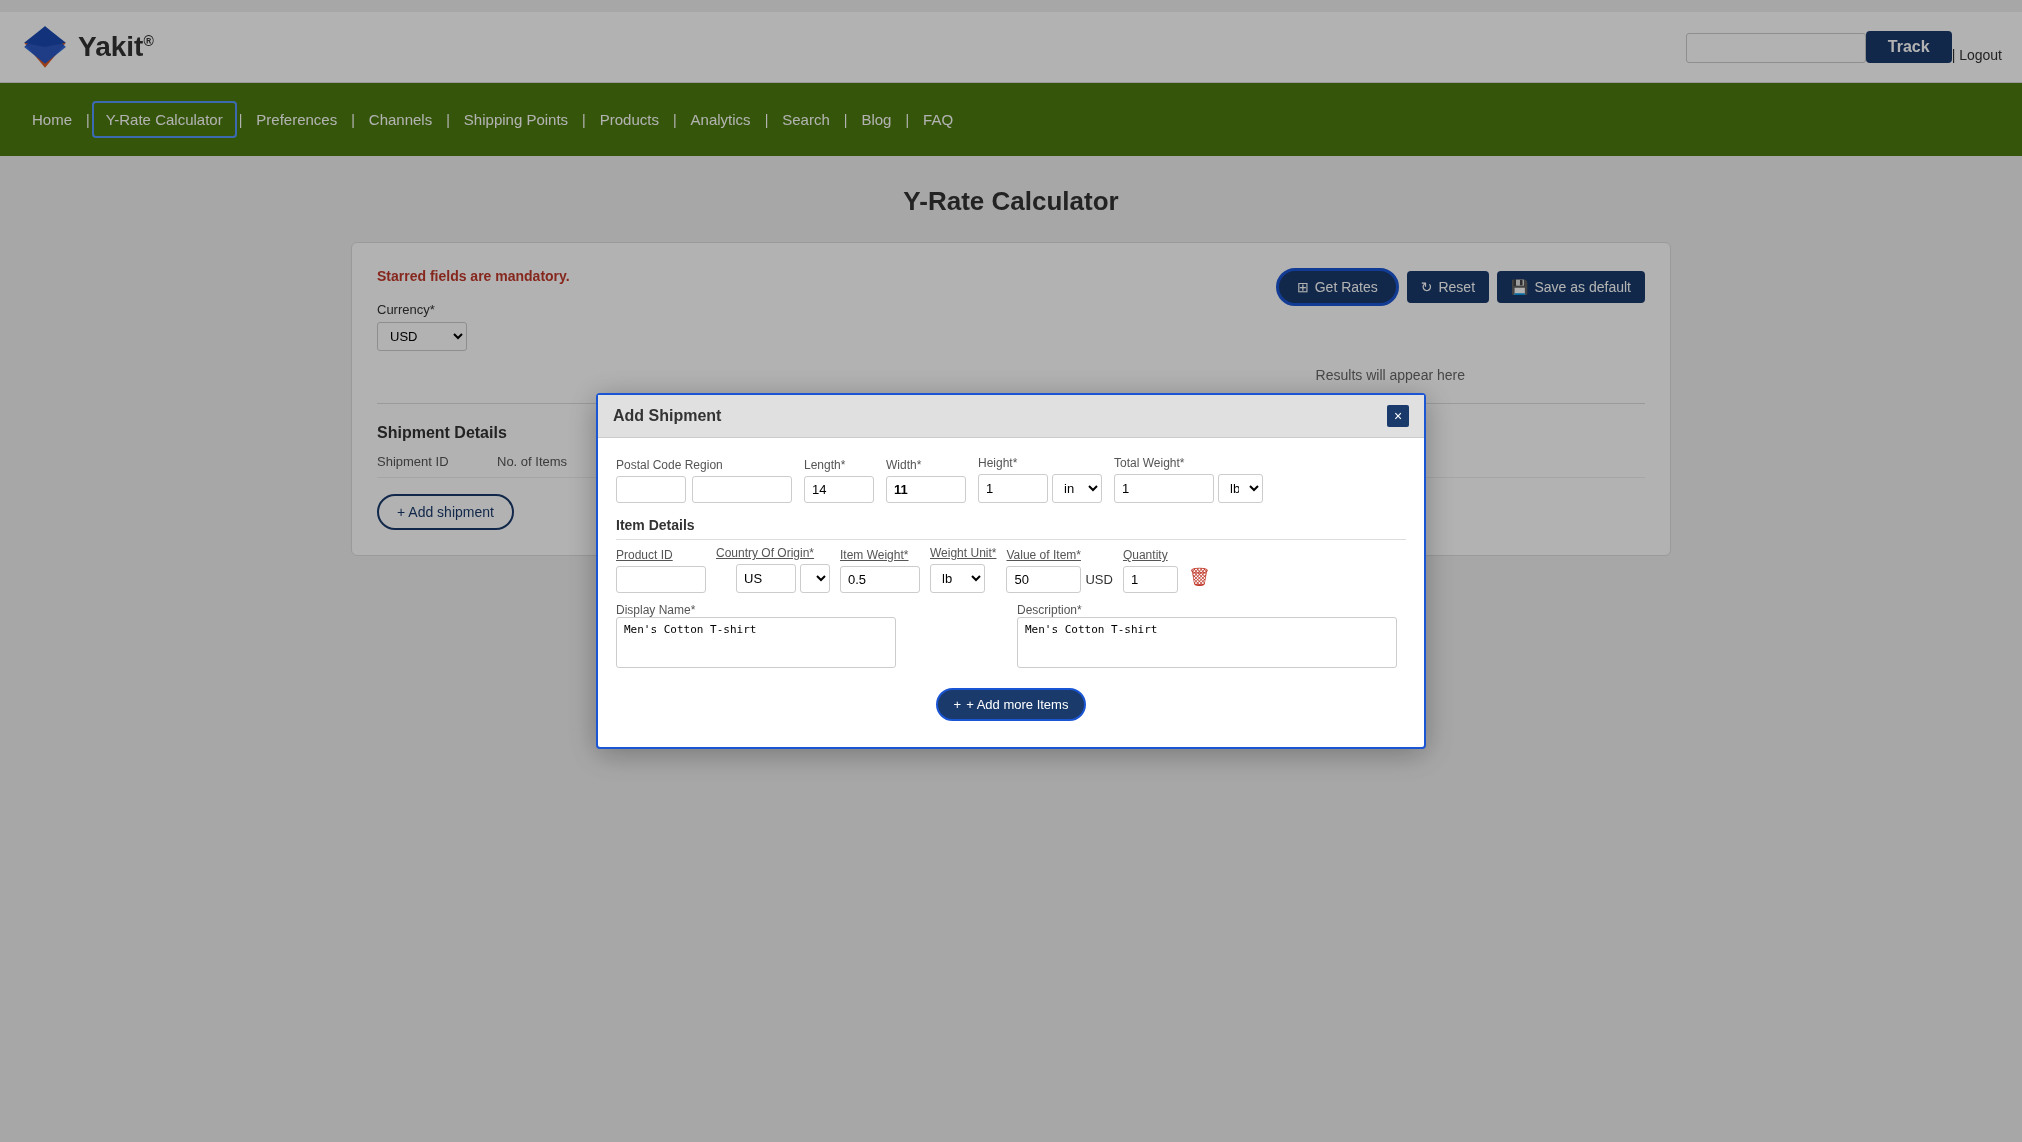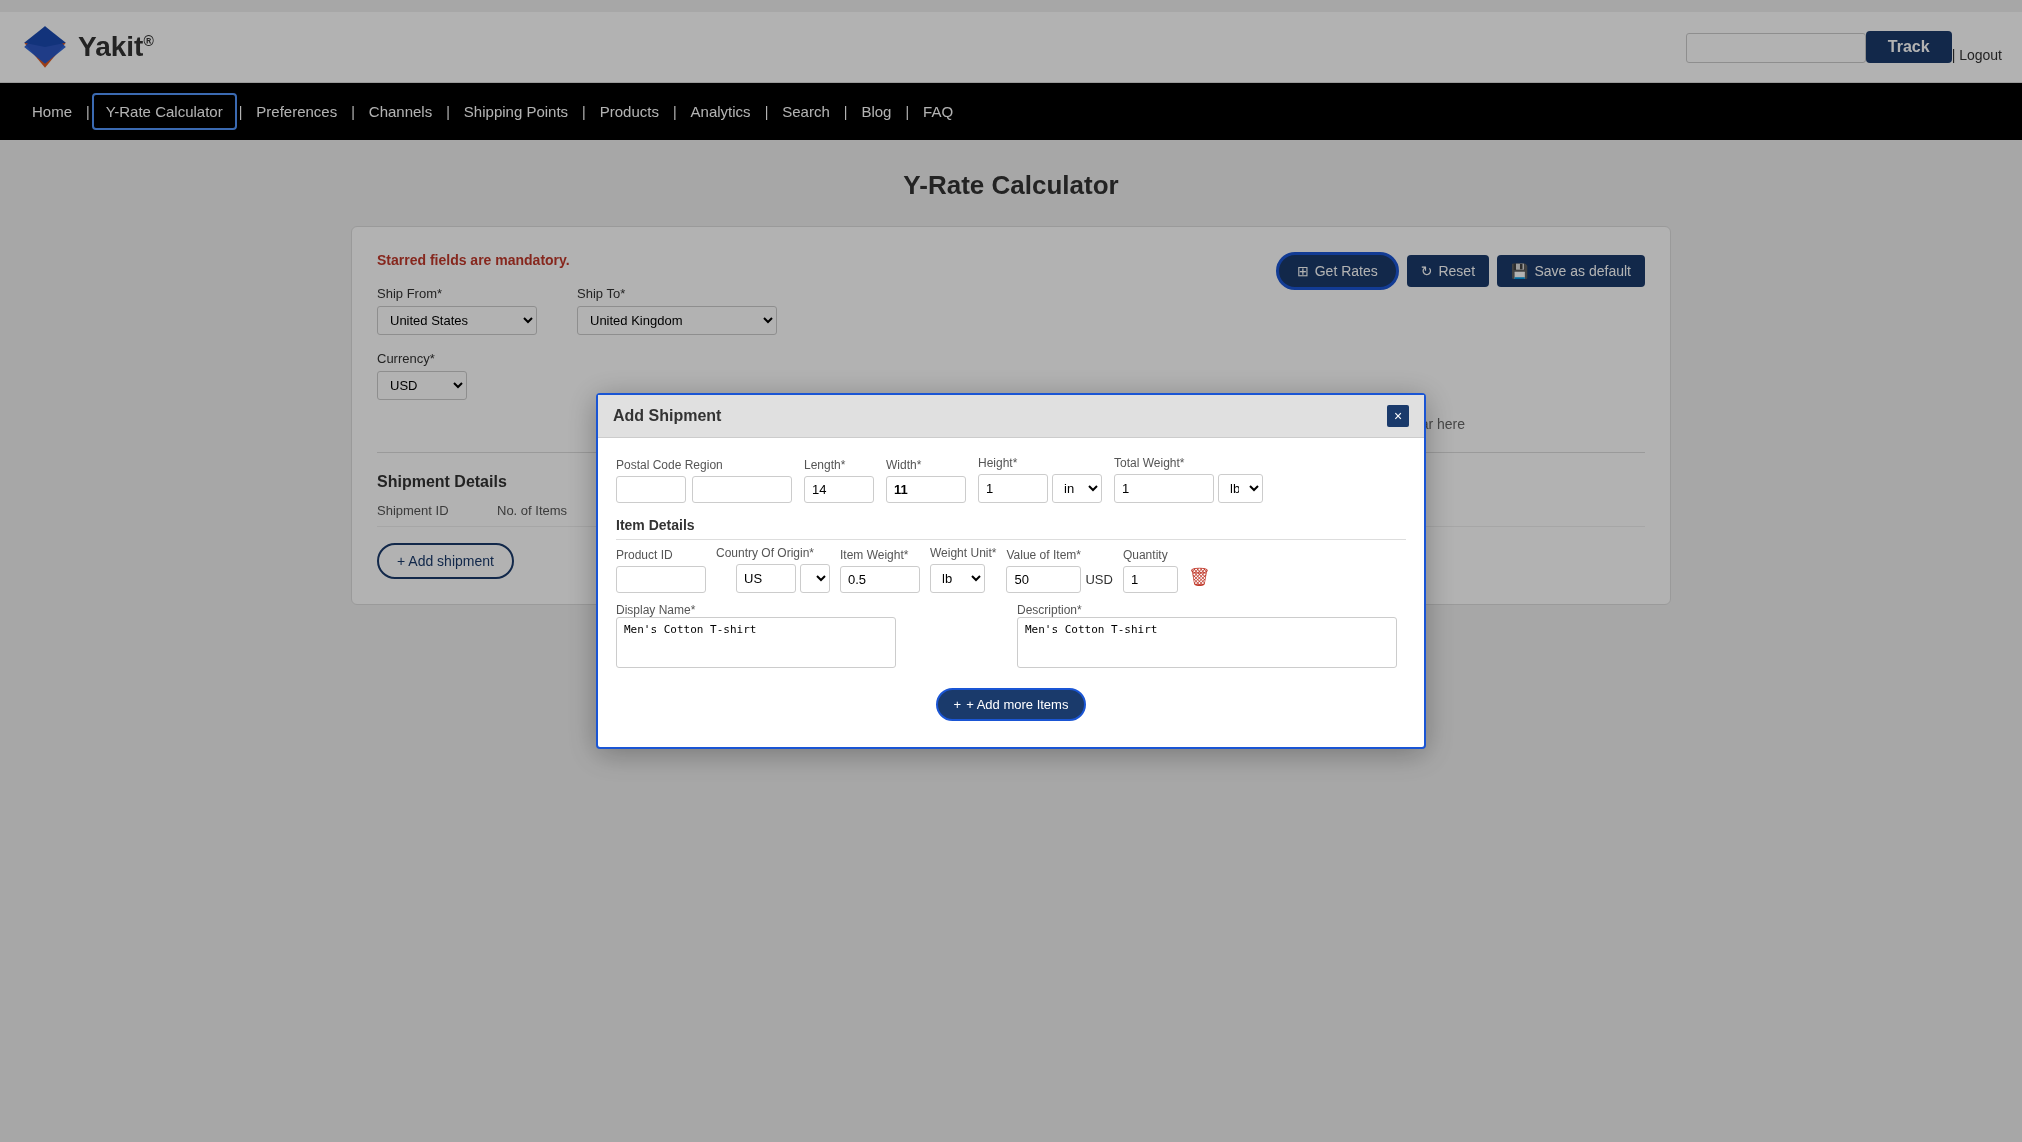--- a/index.html
+++ b/index.html
@@ -43,22 +43,22 @@
       border: none;
       padding: 7px 22px;
       border-radius: 4px;
       font-size: 16px;
       cursor: pointer;
       font-weight: bold;
     }
 
     
     .nav-bar {
-      background: #000000;
-      padding: 8px 20px;
+      background: #4d7c0f;
+      padding: 16px 20px;
       display: flex;
       align-items: center;
     }
     .nav-bar a {
       color: #fff;
       text-decoration: none;
       padding: 12px 12px;
       font-size: 15px;
       display: inline-block;
     }
@@ -296,20 +296,21 @@
     }
     .item-group {
       display: flex;
       flex-direction: column;
       gap: 4px;
     }
     .item-group label {
       font-size: 12px;
       color: #555;
       white-space: nowrap;
+      text-decoration: underline;
     }
     .item-group input, .item-group select {
       border: 1px solid #ccc;
       border-radius: 3px;
       padding: 5px 7px;
       font-size: 13px;
       background: #fff;
     }
 
     .display-desc-row {
@@ -455,34 +456,20 @@
         <span>↻</span>
         <span>Reset</span>
       </button>
       <button class="btn-save-default">
         <span>💾</span>
         <span>Save as default</span>
       </button>
     </div>
 
     
-    <div class="form-row">
-      <div class="form-group">
-        <label>Ship From*</label>
-        <select class="ship-from-select">
-          <option>United States</option>
-        </select>
-      </div>
-      <div class="form-group">
-        <label>Ship To*</label>
-        <select class="ship-to-select">
-          <option>United Kingdom</option>
-        </select>
-      </div>
-    </div>
 
     <div class="form-row">
       <div class="form-group">
         <label>Currency*</label>
         <select class="currency-select">
           <option>USD</option>
         </select>
       </div>
     </div>
 

